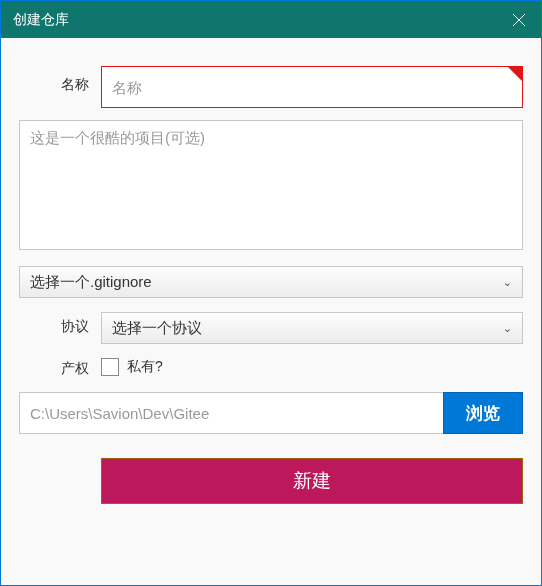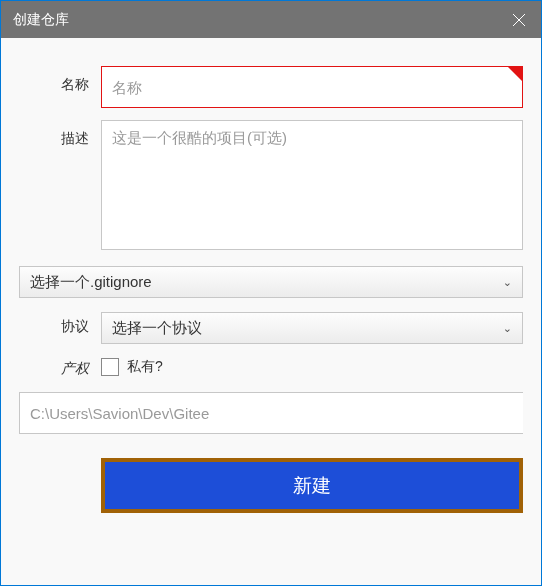--- a/index.html
+++ b/index.html
@@ -11,21 +11,21 @@
     overflow: hidden;
   }
   .window {
     width: 542px;
     height: 586px;
     border: 1px solid #0078d7;
     display: flex;
     flex-direction: column;
   }
   .titlebar {
-    background: #737373;
+    background: #0f766e;
     color: #fff;
     height: 37px;
     display: flex;
     align-items: center;
     justify-content: space-between;
     padding-left: 12px;
   }
   .titlebar-title { font-size: 14px; }
   .titlebar-close {
     width: 45px;
@@ -48,21 +48,21 @@
   }
   .row.tight { margin-bottom: 14px; }
   .label {
     width: 82px;
     text-align: right;
     padding-right: 12px;
     font-size: 14px;
     color: #333;
     padding-top: 10px;
   }
-  .label.chk { padding-top: 2px; font-style: italic; }
+  .label.chk { padding-top: 2px; }
   .field { flex: 1; }
   .text-input {
     width: 100%;
     height: 42px;
     border: 1px solid #e21313;
     background: #fff;
     padding: 0 10px;
     font-size: 15px;
     color: #333;
     font-family: inherit;
@@ -140,23 +140,23 @@
     font-weight: bold;
     font-family: inherit;
     cursor: pointer;
     display: flex;
     align-items: center;
     justify-content: center;
   }
   .submit-row { margin-top: 24px; }
   .submit-btn {
     width: 100%;
-    height: 55px;
-    background: #1d4ed8;
-    border: 4px solid #a16207;
+    height: 46px;
+    background: #be185d;
+    border: 1px solid #a16207;
     color: #fff;
     font-size: 19px;
     font-family: inherit;
     cursor: pointer;
     display: flex;
     align-items: center;
     justify-content: center;
   }
 </style>
 </head>
@@ -177,21 +177,20 @@
 
     <div class="row">
       <div class="label">名称</div>
       <div class="field name-wrap">
         <input class="text-input" placeholder="名称" style="">
         <div class="corner-flag"></div>
       </div>
     </div>
 
     <div class="row">
-      <div class="label">描述</div>
       <div class="field">
         <textarea class="textarea" placeholder="这是一个很酷的项目(可选)" style=""></textarea>
       </div>
     </div>
 
     <div class="row tight">
       <div class="field">
         <div class="select">
           <span>选择一个.gitignore</span>
           <span class="chev">⌄</span>
@@ -215,20 +214,21 @@
         <div class="checkbox-row">
           <div class="checkbox"></div>
           <span>私有?</span>
         </div>
       </div>
     </div>
 
     <div class="row">
       <div class="field path-row">
         <input class="path-input" value="C:\Users\Savion\Dev\Gitee" style="">
+        <button class="browse-btn">浏览</button>
       </div>
     </div>
 
     <div class="row submit-row">
       <div class="label"></div>
       <div class="field">
         <button class="submit-btn">新建</button>
       </div>
     </div>
 

